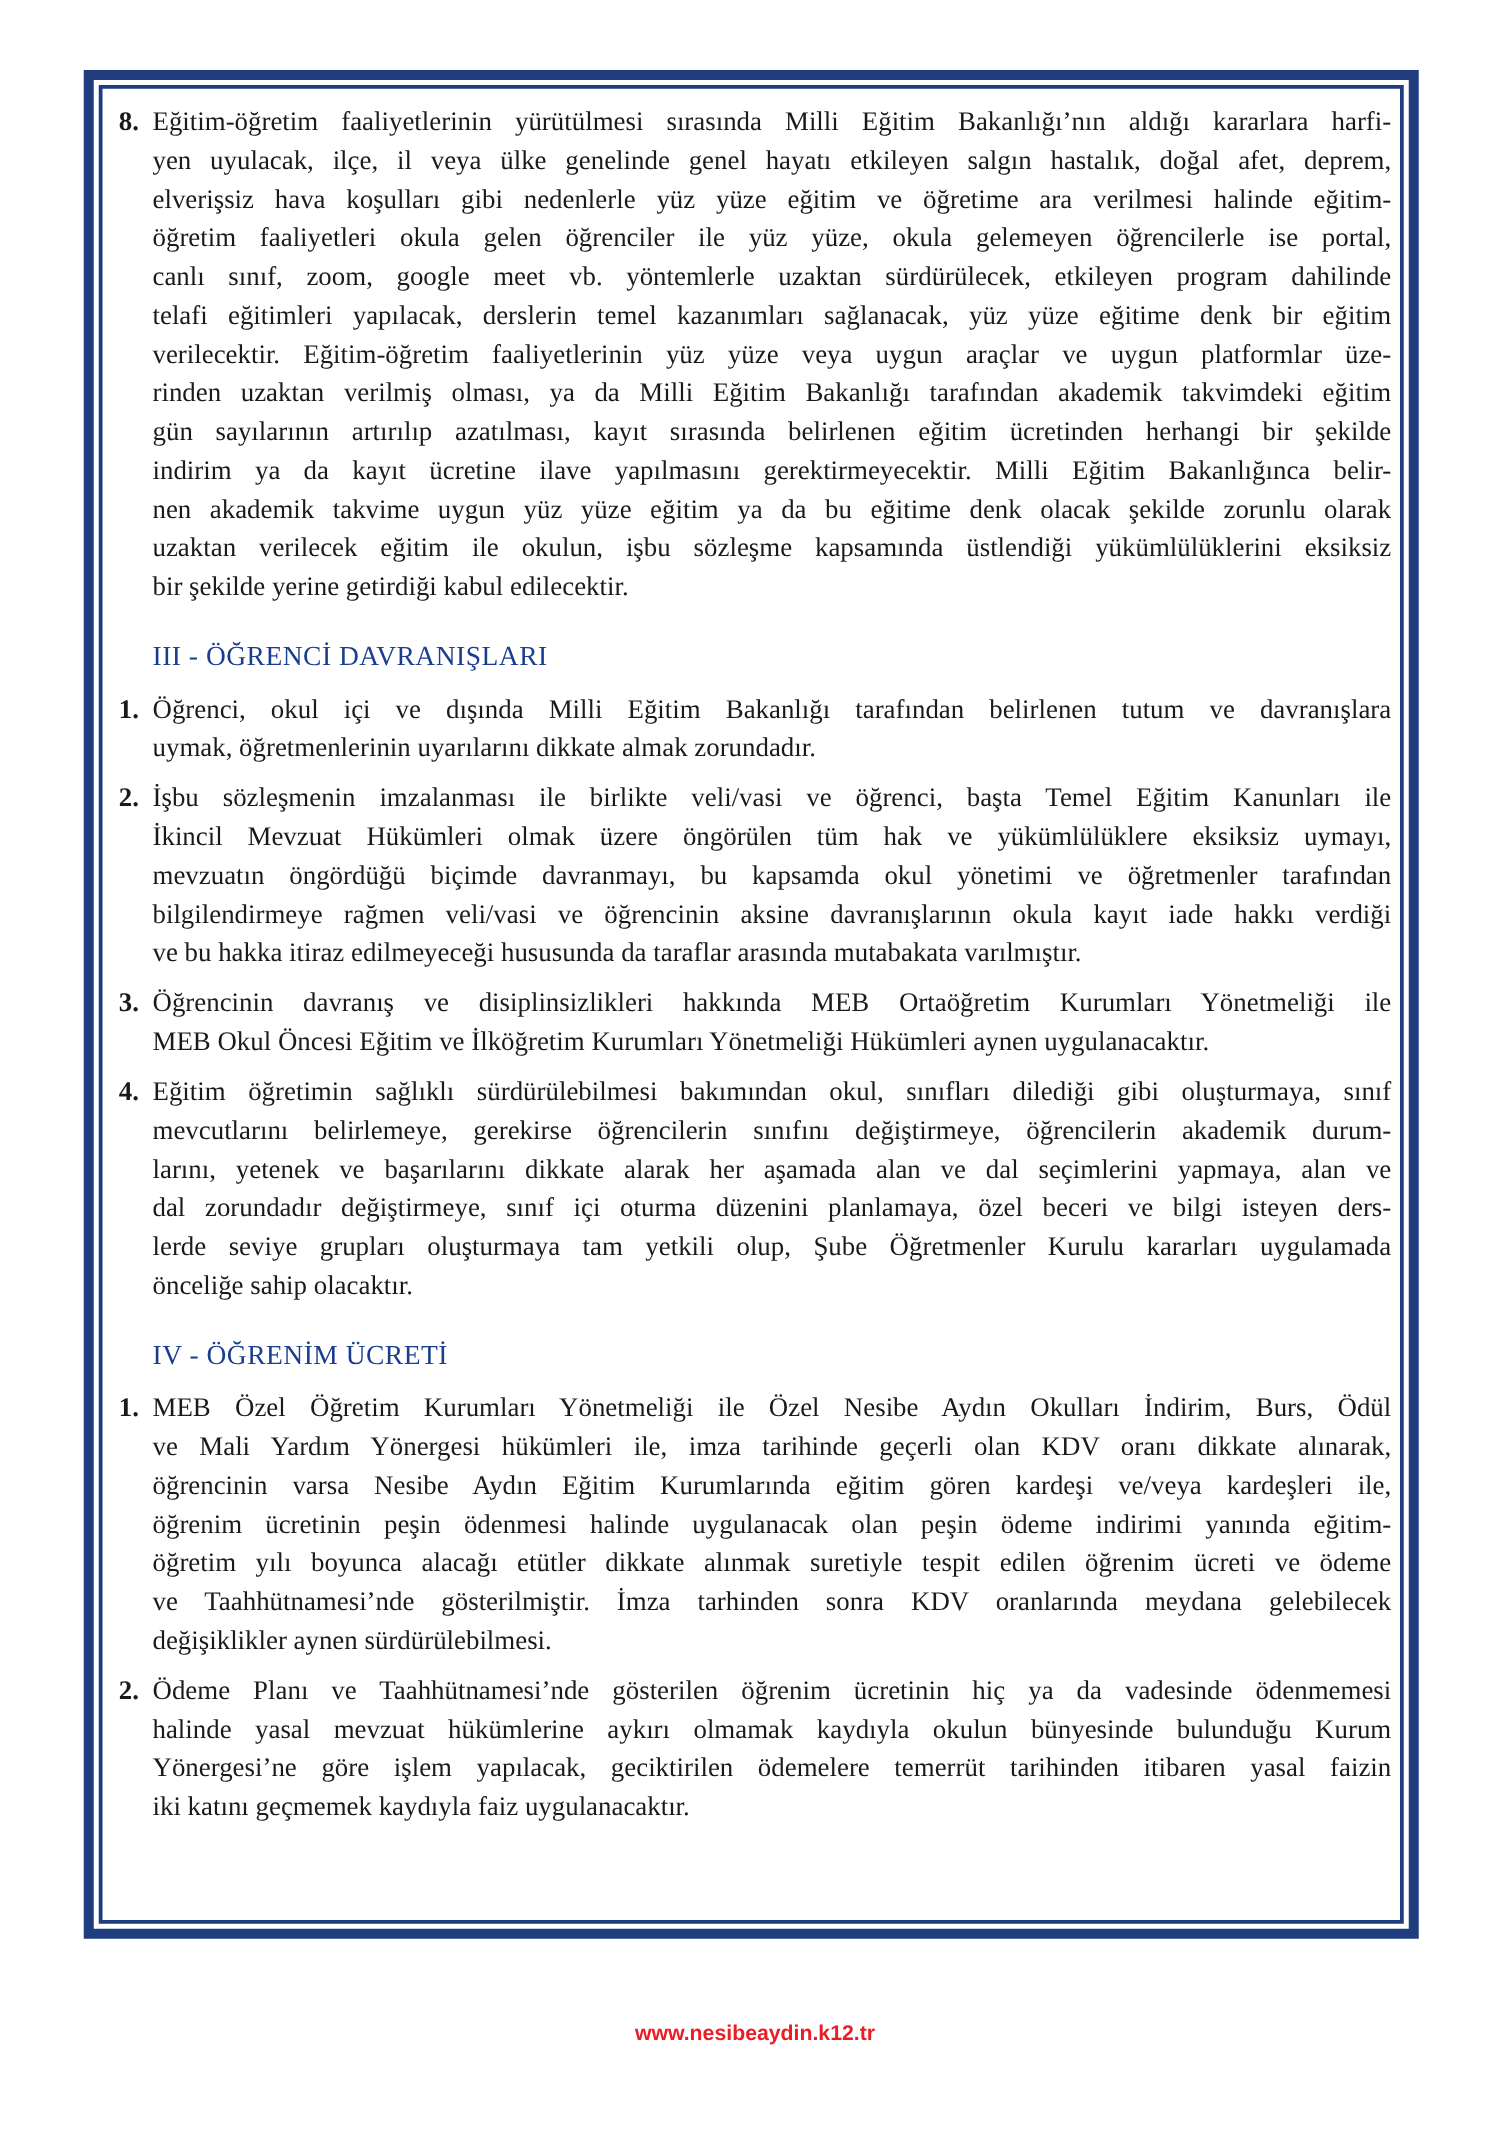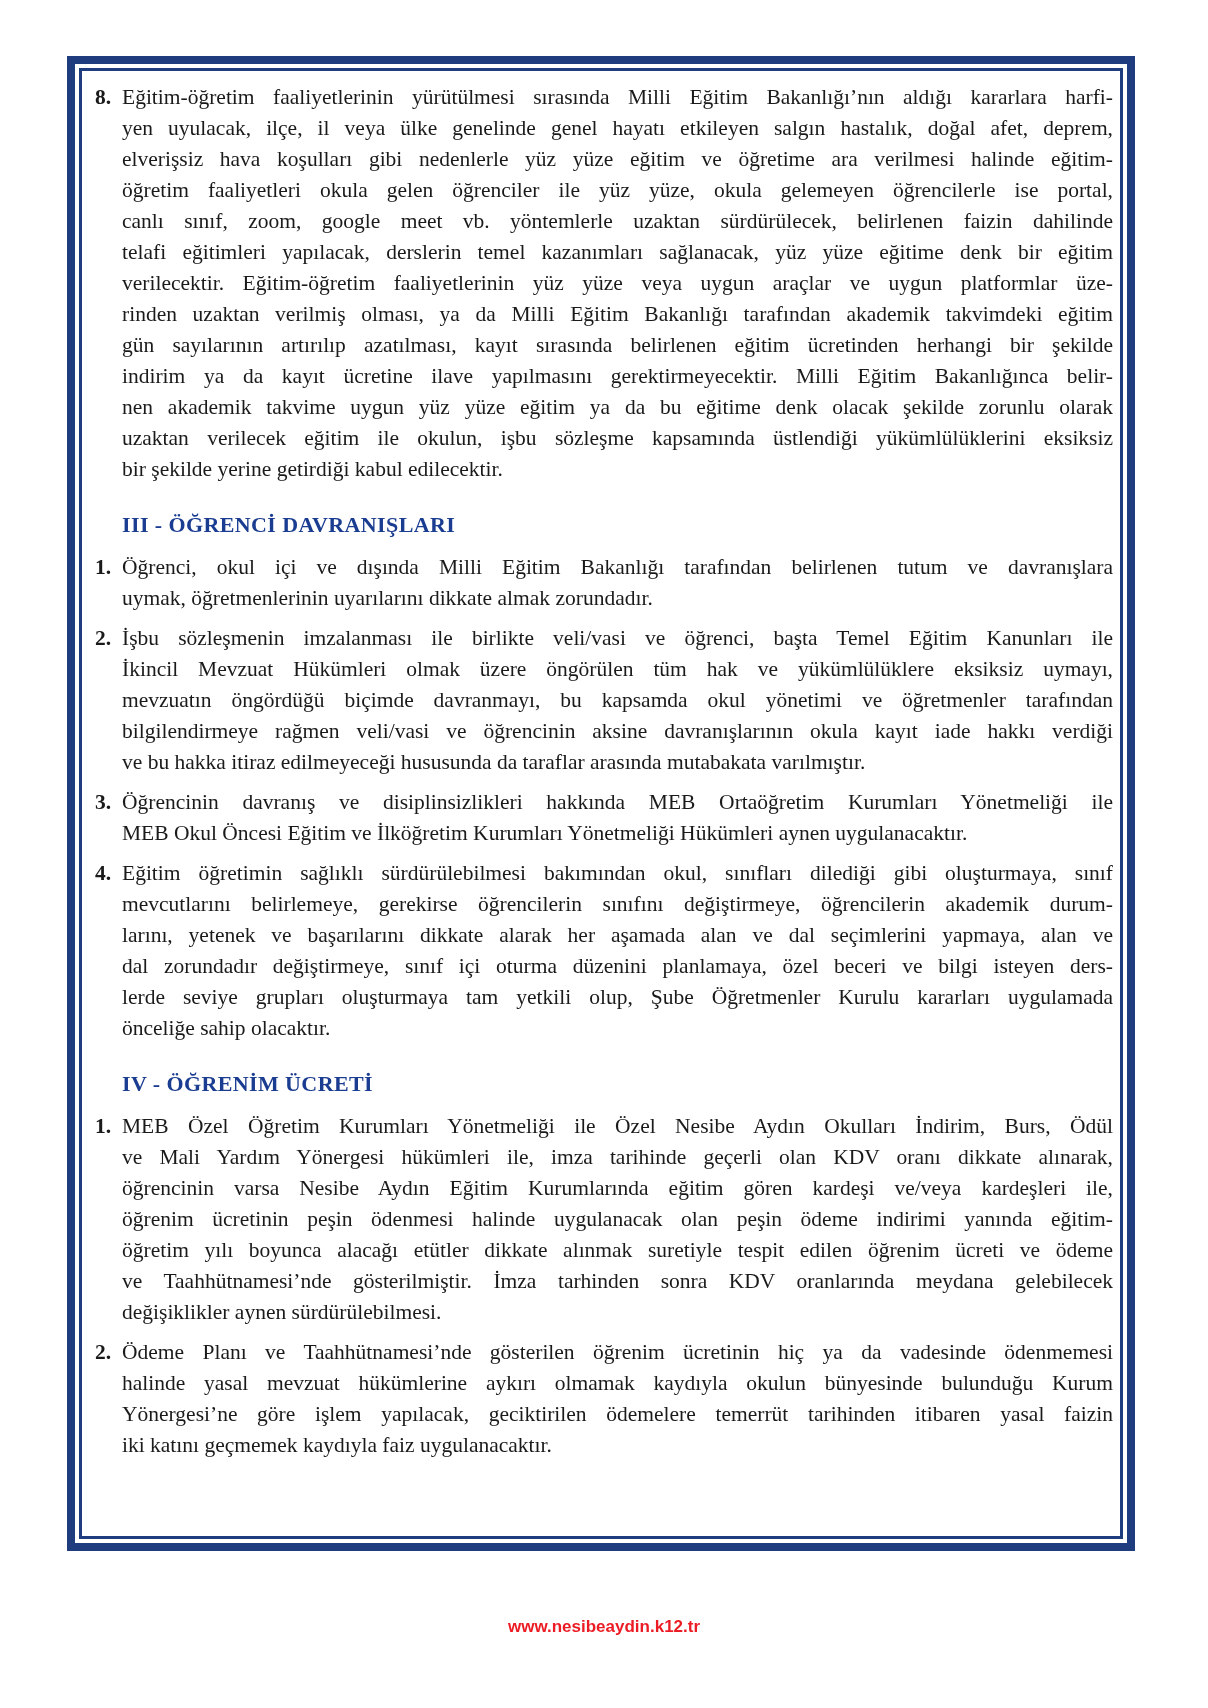--- a/index.html
+++ b/index.html
@@ -28,42 +28,42 @@
     font-size:21.5px;line-height:31px;color:var(--text);
   }
   .item + .item{margin-top:9px;}
   .num{
     position:absolute;left:-27px;top:0;font-weight:bold;
   }
   .tline{text-align:justify;text-justify:inter-word;}
   .tline.just{text-align-last:justify;}
   .heading{
     margin:24px 0 12px 27px;
-    font-size:22px;line-height:31px;font-weight:bold;
+    font-size:22px;line-height:31px;font-weight:normal;
     color:var(--heading);letter-spacing:0.4px;
   }
   .footer{
     position:absolute;top:1617px;left:0;width:100%;text-align:center;
     font-family:"Liberation Sans","DejaVu Sans",sans-serif;
     font-weight:bold;font-size:17px;color:var(--red);
   }
 </style>
 </head>
 <body>
 
 <div class="frame">
   <div class="frame-inner">
     <div class="blocks">
         <div class="item">
           <span class="num">8.</span>
           <div class="tline just">Eğitim-öğretim faaliyetlerinin yürütülmesi sırasında Milli Eğitim Bakanlığı’nın aldığı kararlara harfi-</div>
           <div class="tline just">yen uyulacak, ilçe, il veya ülke genelinde genel hayatı etkileyen salgın hastalık, doğal afet, deprem,</div>
           <div class="tline just">elverişsiz hava koşulları gibi nedenlerle yüz yüze eğitim ve öğretime ara verilmesi halinde eğitim-</div>
           <div class="tline just">öğretim faaliyetleri okula gelen öğrenciler ile yüz yüze, okula gelemeyen öğrencilerle ise portal,</div>
-          <div class="tline just">canlı sınıf, zoom, google meet vb. yöntemlerle uzaktan sürdürülecek, belirlenen faizin dahilinde</div>
+          <div class="tline just">canlı sınıf, zoom, google meet vb. yöntemlerle uzaktan sürdürülecek, etkileyen program dahilinde</div>
           <div class="tline just">telafi eğitimleri yapılacak, derslerin temel kazanımları sağlanacak, yüz yüze eğitime denk bir eğitim</div>
           <div class="tline just">verilecektir. Eğitim-öğretim faaliyetlerinin yüz yüze veya uygun araçlar ve uygun platformlar üze-</div>
           <div class="tline just">rinden uzaktan verilmiş olması, ya da Milli Eğitim Bakanlığı tarafından akademik takvimdeki eğitim</div>
           <div class="tline just">gün sayılarının artırılıp azatılması, kayıt sırasında belirlenen eğitim ücretinden herhangi bir şekilde</div>
           <div class="tline just">indirim ya da kayıt ücretine ilave yapılmasını gerektirmeyecektir. Milli Eğitim Bakanlığınca belir-</div>
           <div class="tline just">nen akademik takvime uygun yüz yüze eğitim ya da bu eğitime denk olacak şekilde zorunlu olarak</div>
           <div class="tline just">uzaktan verilecek eğitim ile okulun, işbu sözleşme kapsamında üstlendiği yükümlülüklerini eksiksiz</div>
           <div class="tline">bir şekilde yerine getirdiği kabul edilecektir.</div>
         </div>
         <div class="heading">III - ÖĞRENCİ DAVRANIŞLARI</div>

